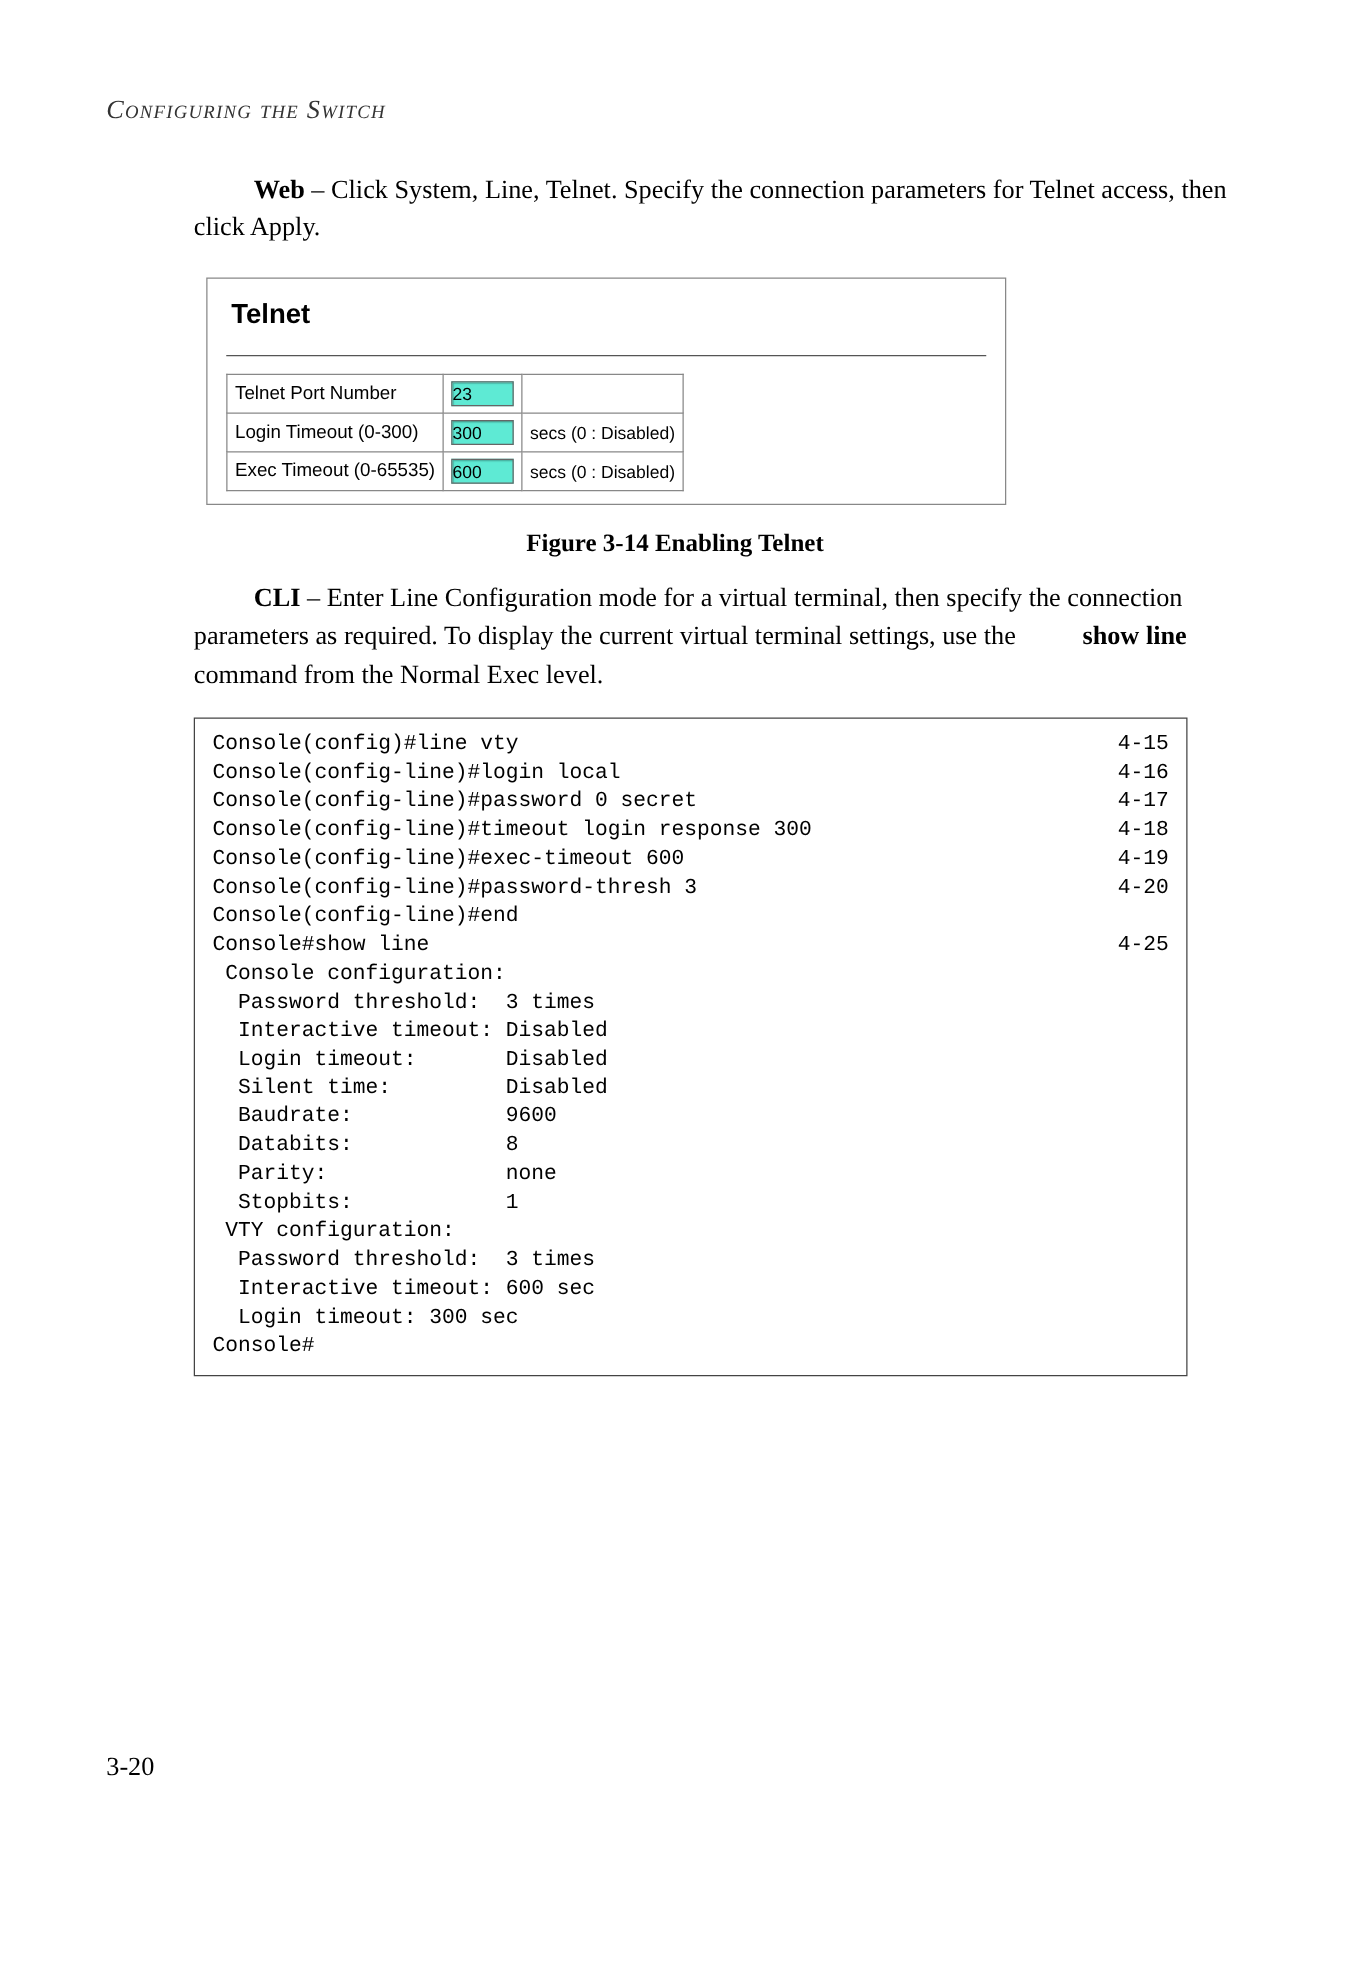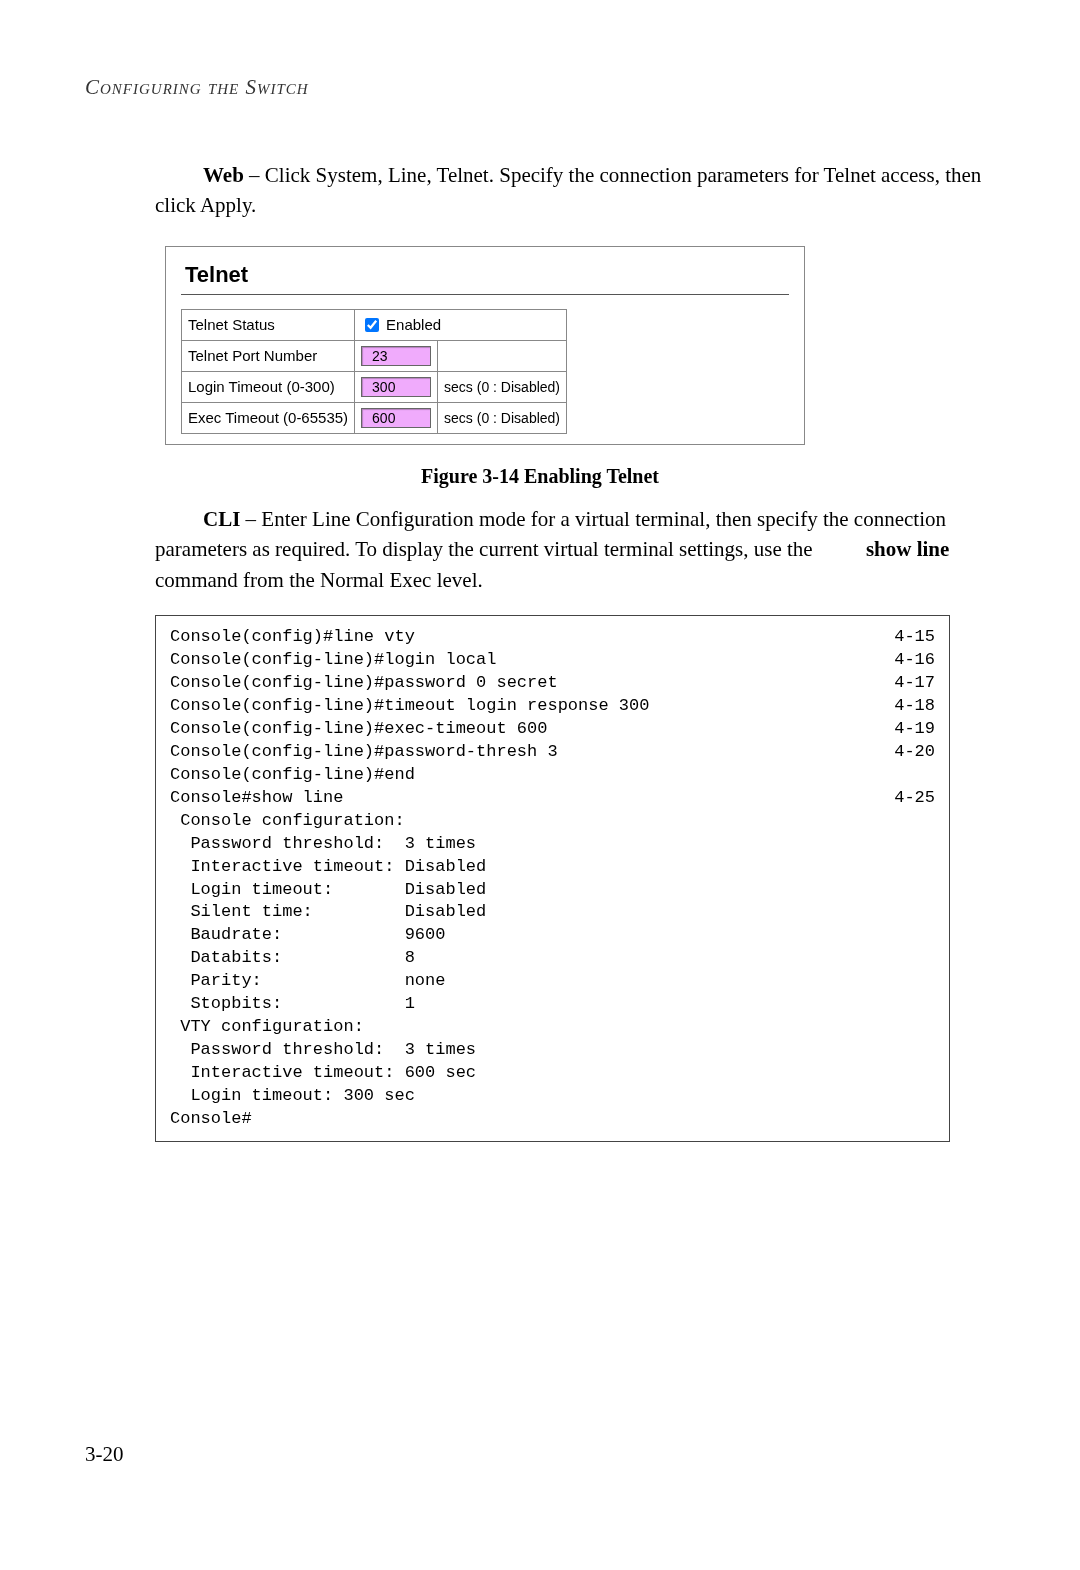--- a/index.html
+++ b/index.html
@@ -15,21 +15,21 @@
       box-sizing: border-box;
       width: 100%;
     }
     .page-header {
       font-variant: small-caps;
       font-style: italic;
       font-size: 21px;
       font-family: Georgia, serif;
       color: #333;
       letter-spacing: 1px;
-      margin-bottom: 60px;
+      margin-bottom: 36px;
     }
     .body-text {
       font-size: 21px;
       line-height: 1.45;
       margin: 16px 0;
       margin-left: 70px;
     }
     .body-text strong {
       font-weight: bold;
       margin-left: 48px;
@@ -41,21 +41,21 @@
       border: 1px solid #888;
       width: 640px;
       box-sizing: border-box;
       padding: 15px 15px 10px 15px;
       font-family: Arial, Helvetica, sans-serif;
       color: #000;
     }
     .telnet-heading {
       font-size: 22px;
       font-weight: bold;
-      margin-bottom: 6px;
+      margin-bottom: 20px;
       padding-left: 4px;
     }
     .telnet-hr {
       border: none;
       border-top: 1px solid #555;
       margin: 2px 0 14px 0;
     }
     .telnet-table {
       border-collapse: collapse;
       font-size: 15px;
@@ -67,23 +67,23 @@
       vertical-align: middle;
     }
     .telnet-table td.label-cell {
       width: 160px;
       white-space: nowrap;
     }
     .telnet-table input[type="text"] {
       width: 48px;
       font-size: 14px;
       font-family: Arial, sans-serif;
-      padding: 1px 10px;
+      padding: 1px 0;
       border: 1px solid #666;
-      background: #f0abfc;
+      background: #5eead4;
       box-shadow: inset 1px 1px 1px rgba(0,0,0,0.25);
     }
     .hint-cell {
       font-size: 14px;
       white-space: nowrap;
     }
     .checkbox-label {
       display: inline-flex;
       align-items: center;
       gap: 4px;
@@ -130,29 +130,20 @@
 
   <p class="body-text">
     <strong>Web</strong><span> – Click System, Line, Telnet. Specify the connection parameters for Telnet access, then click Apply.</span>
   </p>
 
   <div class="screenshot-box">
     <div class="telnet-heading">Telnet</div>
     <hr class="telnet-hr">
     <table class="telnet-table">
       <tbody>
-          <tr>
-        <td class="label-cell">Telnet Status</td>
-        <td colspan="2">
-          <span class="checkbox-label">
-            <input type="checkbox" checked="" style="">
-            <span>Enabled</span>
-          </span>
-        </td>
-      </tr>
       <tr>
         <td class="label-cell">Telnet Port Number</td>
         <td><input type="text" value="23" style=""></td>
         <td class="hint-cell"></td>
       </tr>
       <tr>
         <td class="label-cell">Login Timeout (0-300)</td>
         <td><input type="text" value="300" style=""></td>
         <td class="hint-cell">secs (0 : Disabled)</td>
       </tr>

